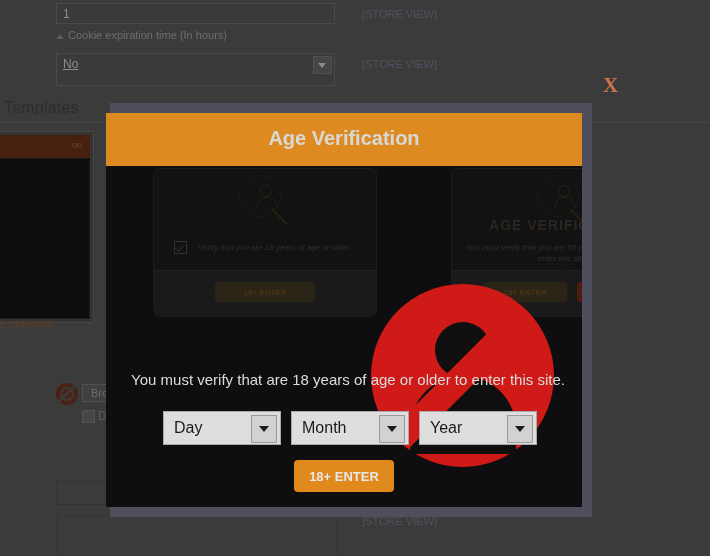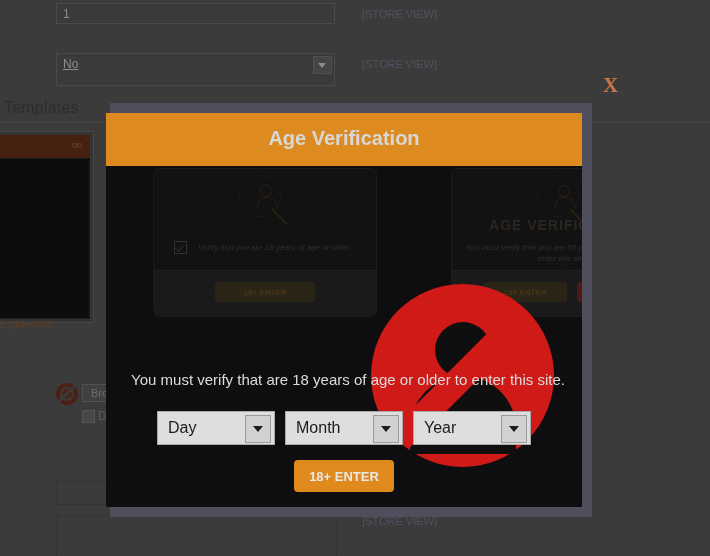--- a/index.html
+++ b/index.html
@@ -220,21 +220,21 @@
     transform:rotate(-45deg);
   }
 
   #modal-text{
     position:absolute;left:0;top:258px;width:484px;text-align:center;
     color:#dcdcdc;font-size:15px;
   }
 
   #date-selects{
     position:absolute;left:0;top:298px;width:476px;
-    display:flex;justify-content:center;gap:10px;
+    display:flex;justify-content:center;gap:10px;padding-left:6px;
   }
   .date-sel{
     position:relative;box-sizing:border-box;
     width:118px;height:34px;
     background:#dedede;border:1px solid #a9a9a9;
     color:#1b1b1b;font-size:16px;
     display:flex;align-items:center;padding-left:10px;
   }
   .date-sel .ds-btn{
     position:absolute;right:3px;top:3px;width:24px;height:26px;
@@ -258,20 +258,23 @@
 </head>
 <body>
 
 <div id="admin-page">
 
   <div class="field-row" style="left:56px;top:3px;width:279px;height:21px;">
     <div class="txt-input" style="width:279px;height:21px;">1</div>
   </div>
   <div class="store-view" style="left:362px;top:8px;">[STORE VIEW]</div>
 
+  <div class="hint" style="left:56px;top:29px;">
+    <span class="tri"></span><span>Cookie expiration time (In hours)</span>
+  </div>
 
   <div class="field-row" style="left:56px;top:53px;">
     <div class="sel-input" style="width:279px;height:33px;text-decoration:underline;">
       <span>No</span>
       <span class="sel-arrow"></span>
     </div>
   </div>
   <div class="store-view" style="left:362px;top:58px;">[STORE VIEW]</div>
 
   <div id="x-marker">X</div>

